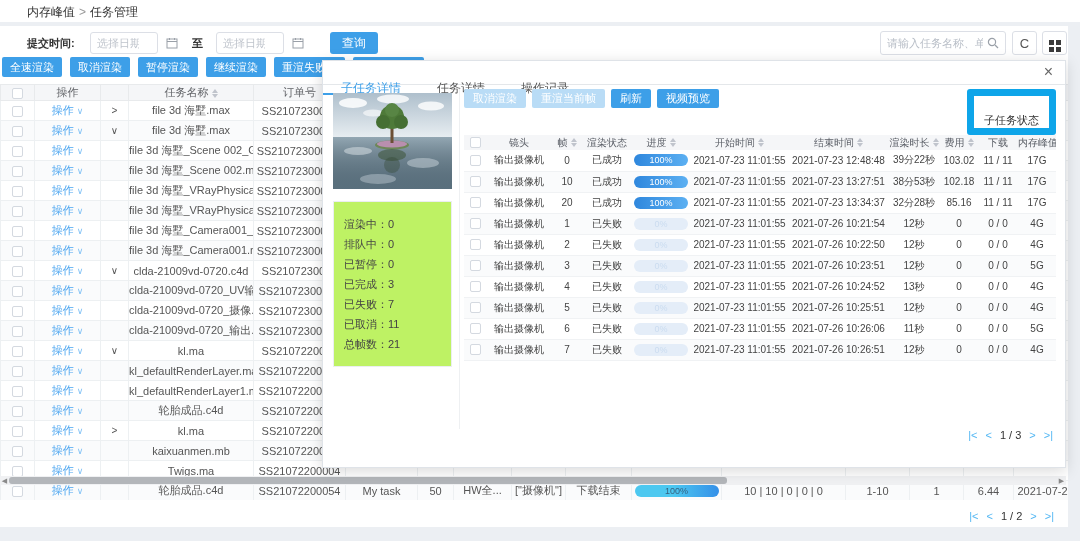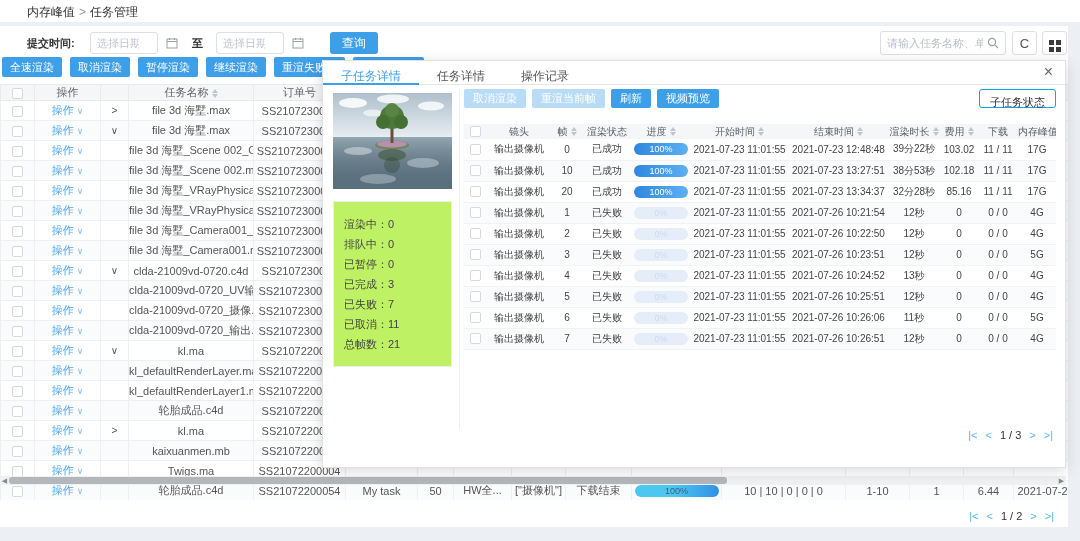--- a/index.html
+++ b/index.html
@@ -64,34 +64,34 @@
 
   
   .pager { position:absolute; display:flex; align-items:center; gap:8px; color:#53b7f3; font-size:11px; }
   .pager span { cursor:pointer; }
   .pager .pg { color:#333; cursor:default; }
   .pager-main { right:14px; top:484px; }
 
   
   .panel { position:absolute; left:322px; top:34px; width:744px; height:408px; background:#fff; border:1px solid #dfe3e8; box-shadow:0 3px 14px rgba(0,0,0,.15); }
   .tabbar { position:relative; height:24px; border-bottom:1px solid #e4e7ea; }
-  .tab { display:inline-block; height:24px; line-height:22px; padding:4px 18px; font-size:12px; color:#555; cursor:pointer; }
+  .tab { display:inline-block; height:24px; line-height:22px; padding:16px 18px; font-size:12px; color:#555; cursor:pointer; }
   .tab.active { color:#3d9fe8; border-bottom:2px solid #3d9fe8; }
   .close-x { position:absolute; right:12px; top:2px; font-size:16px; color:#666; cursor:pointer; }
 
   .panel-left { position:absolute; left:10px; top:32px; width:119px; }
   .thumb { width:119px; height:96px; display:block; }
   .statsbox { margin-top:12px; width:119px; background:#bef264; border:1px solid #ebeef1; padding:12px 10px; }
   .statsbox div { line-height:20px; color:#444; font-size:11px; }
   .vdivider { position:absolute; left:136px; top:28px; width:1px; height:340px; background:#eef0f2; }
 
   .panel-right { position:absolute; left:141px; top:28px; width:592px; }
   .pbtn { display:inline-block; height:19px; padding:0 9px; margin-right:6px; background:#3d9fe8; color:#fff; border:none; border-radius:2px; font-size:11px; line-height:19px; cursor:pointer; }
   .pbtn.disabled { background:#b9dcf6; cursor:default; }
-  .status-btn { float:right; height:19px; padding:4px 10px; background:#fff; border:1px solid #0ea5e9; border-radius:3px; color:#333; font-size:11px; line-height:17px; cursor:pointer;margin-left:20px; }
+  .status-btn { float:right; height:19px; padding:16px 10px; background:#fff; border:7px solid #0ea5e9; border-radius:3px; color:#333; font-size:11px; line-height:17px; cursor:pointer;margin-left:20px; }
 
   .sub-table { width:592px; margin-top:16px; font-size:10px; }
   .sub-table th { height:15px; background:#f5f6f8; color:#5a5e66; font-weight:normal; text-align:center; white-space:nowrap; overflow:hidden; }
   .sub-table td { height:21px; border-bottom:1px solid #f0f2f4; text-align:center; color:#444; white-space:nowrap; overflow:hidden; }
   .sub-table tr:nth-of-type(even) td { background:#fafbfc; }
   .pill { display:inline-block; width:54px; height:12px; border-radius:6px; font-size:9px; line-height:12px; text-align:center; }
   .pill.ok { background:linear-gradient(90deg,#2f87dd,#5cb0f2); color:#fff; }
   .pill.fail { background:#e4edf8; color:#cbdcf0; }
   .pager-panel { right:12px; top:368px; }
 

